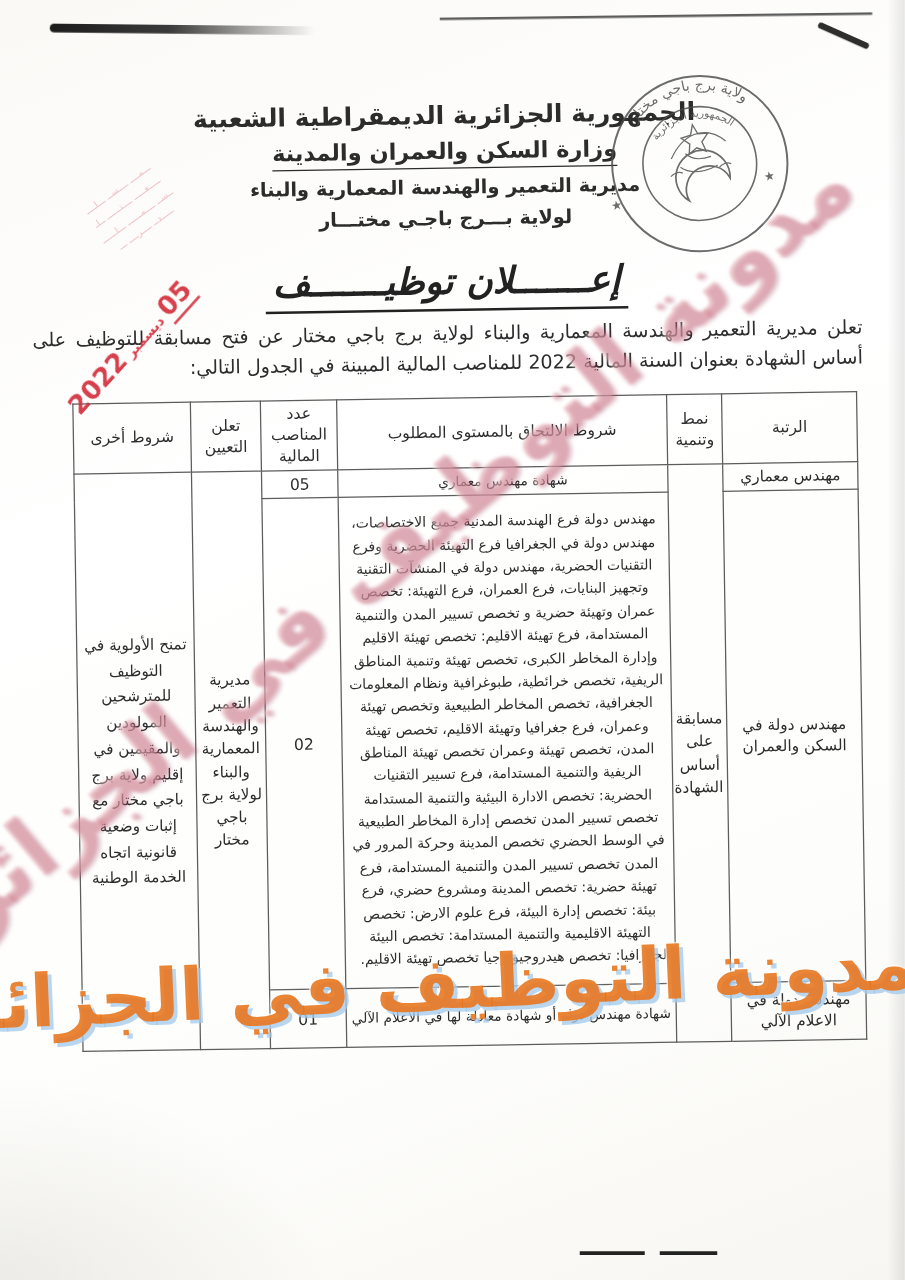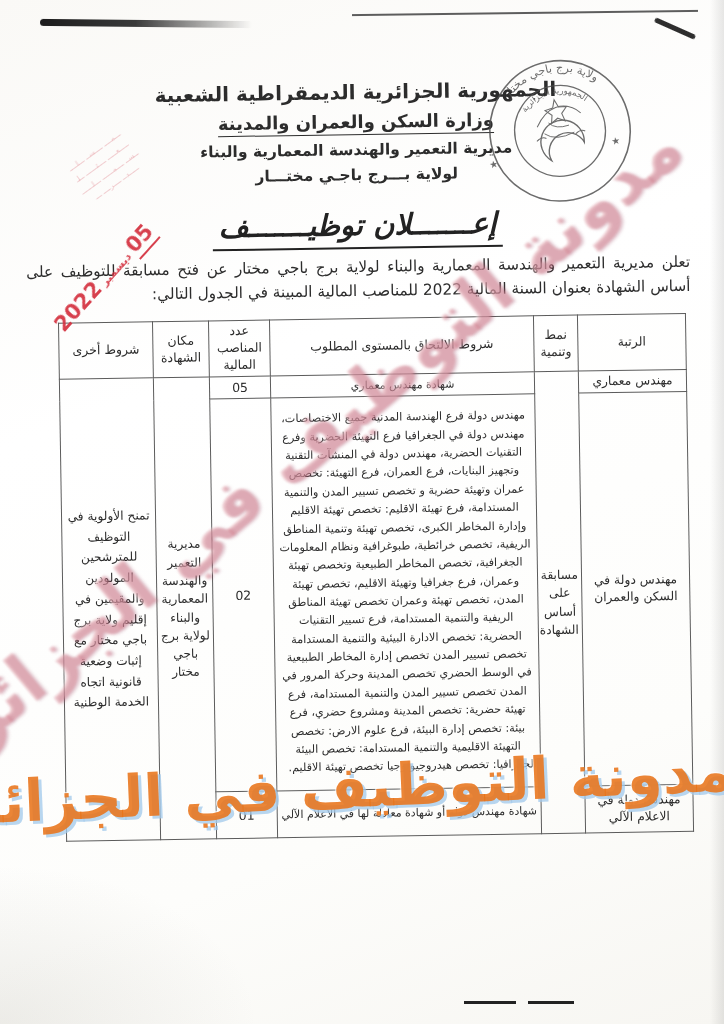--- a/index.html
+++ b/index.html
@@ -164,21 +164,21 @@
         <col style="width:61px">
           <col style="width:56px">
           <col style="width:94px">
       </colgroup>
       <tbody>
           <tr class="hrow">
         <th class="h">الرتبة</th>
         <th class="h">نمط وتنمية</th>
         <th class="h">شروط الالتحاق بالمستوى المطلوب</th>
         <th class="h">عدد المناصب المالية</th>
-        <th class="h">مكان الشهادة</th>
+        <th class="h">تعلن التعيين</th>
         <th class="h">شروط أخرى</th>
       </tr>
       <tr class="r1">
         <td class="cell-s">مهندس معماري</td>
         <td class="stacked" rowspan="3">مسابقة على أساس الشهادة</td>
         <td class="cond-one">شهادة مهندس معماري</td>
         <td class="count">05</td>
         <td class="stacked" rowspan="3">مديرية التعمير والهندسة المعمارية والبناء لولاية برج باجي مختار</td>
         <td class="other" rowspan="3">تمنح الأولوية في التوظيف للمترشحين المولودين والمقيمين في إقليم ولاية برج باجي مختار مع إثبات وضعية قانونية اتجاه الخدمة الوطنية</td>
       </tr>

